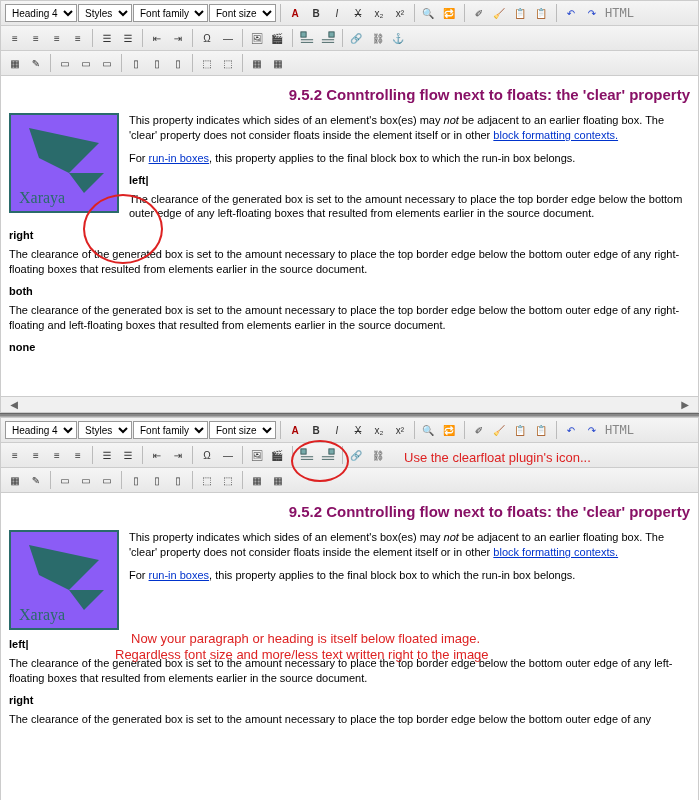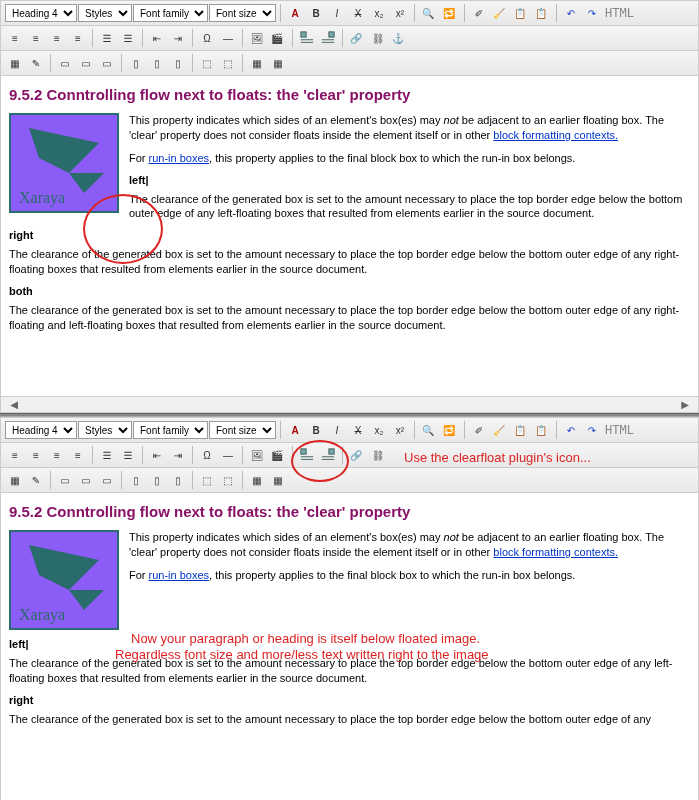--- a/index.html
+++ b/index.html
@@ -7,21 +7,21 @@
 .editor { border: 1px solid #ccc; background: #fff; }
 .toolbar { background: linear-gradient(#f5f5f5,#e8e8e8); border-bottom: 1px solid #ccc; padding: 2px 4px; display: flex; flex-wrap: wrap; align-items: center; gap: 1px; }
 .toolbar .sep { width: 1px; height: 18px; background: #bbb; margin: 0 3px; }
 select { font-size: 10px; height: 18px; border: 1px solid #999; background: #fff; padding: 0 2px; }
 .tbtn { width: 20px; height: 20px; display: inline-flex; align-items: center; justify-content: center; border: 1px solid transparent; cursor: pointer; font-size: 10px; color: #333; }
 .tbtn.blue { color: #2244cc; }
 .tbtn.red { color: #aa0000; }
 .tbtn svg { width: 14px; height: 14px; }
 .html-lbl { font-size: 12px; color: #888; font-family: monospace; padding: 0 2px; }
 .content { padding: 6px 8px; min-height: 320px; position: relative; }
-h2.doc-heading { color: #881166; font-size: 15px; font-weight: bold; margin: 4px 0 10px 0; }
+h2.doc-heading { color: #881166; font-size: 15px; font-weight: bold; margin: 4px 0 10px 0; text-align: right; }
 .float-img { float: left; border: 2px solid #2a6b6b; padding: 3px; margin: 0 10px 8px 0; background: #8b5cf6; }
 .float-img svg { display: block; }
 .doc-p { font-size: 11px; line-height: 1.35; margin: 0 0 8px 0; color: #000; }
 .doc-p em { }
 .doc-p a, .link { color: #0033cc; text-decoration: underline; }
 .doc-h4 { font-size: 11px; font-weight: bold; margin: 8px 0 6px 0; clear: none; }
 .doc-h4.cleared { clear: left; }
 .cursor::after { content:"|"; color:#000; }
 .annot { position: absolute; color: #dd2222; font-size: 13px; pointer-events: none; }
 .circle { position: absolute; border: 2px solid #dd2222; border-radius: 50%; pointer-events: none; }
@@ -130,20 +130,21 @@
       </svg>
     </div>
     <p class="doc-p"><span>This property indicates which sides of an element's box(es) may </span><em>not</em><span> be adjacent to an earlier floating box. The 'clear' property does not consider floats inside the element itself or in other </span><a class="link">block formatting contexts.</a></p>
     <p class="doc-p"><span>For </span><a class="link">run-in boxes</a><span>, this property applies to the final block box to which the run-in box belongs.</span></p>
     <h4 class="doc-h4 cursor">left</h4>
     <p class="doc-p">The clearance of the generated box is set to the amount necessary to place the top border edge below the bottom outer edge of any left-floating boxes that resulted from elements earlier in the source document.</p>
     <h4 class="doc-h4">right</h4>
     <p class="doc-p">The clearance of the generated box is set to the amount necessary to place the top border edge below the bottom outer edge of any right-floating boxes that resulted from elements earlier in the source document.</p>
     <h4 class="doc-h4">both</h4>
     <p class="doc-p">The clearance of the generated box is set to the amount necessary to place the top border edge below the bottom outer edge of any right-floating and left-floating boxes that resulted from elements earlier in the source document.</p>
+    <h4 class="doc-h4">none</h4>
 
     <span class="circle" style="left:82px; top:118px; width:80px; height:70px;"></span>
   </div>
   <div class="statusbar">
     <span class="scroll-arrow">◀</span>
     <span class="scroll-arrow">▶</span>
   </div>
 </div>
 
 <div class="divider"></div>

